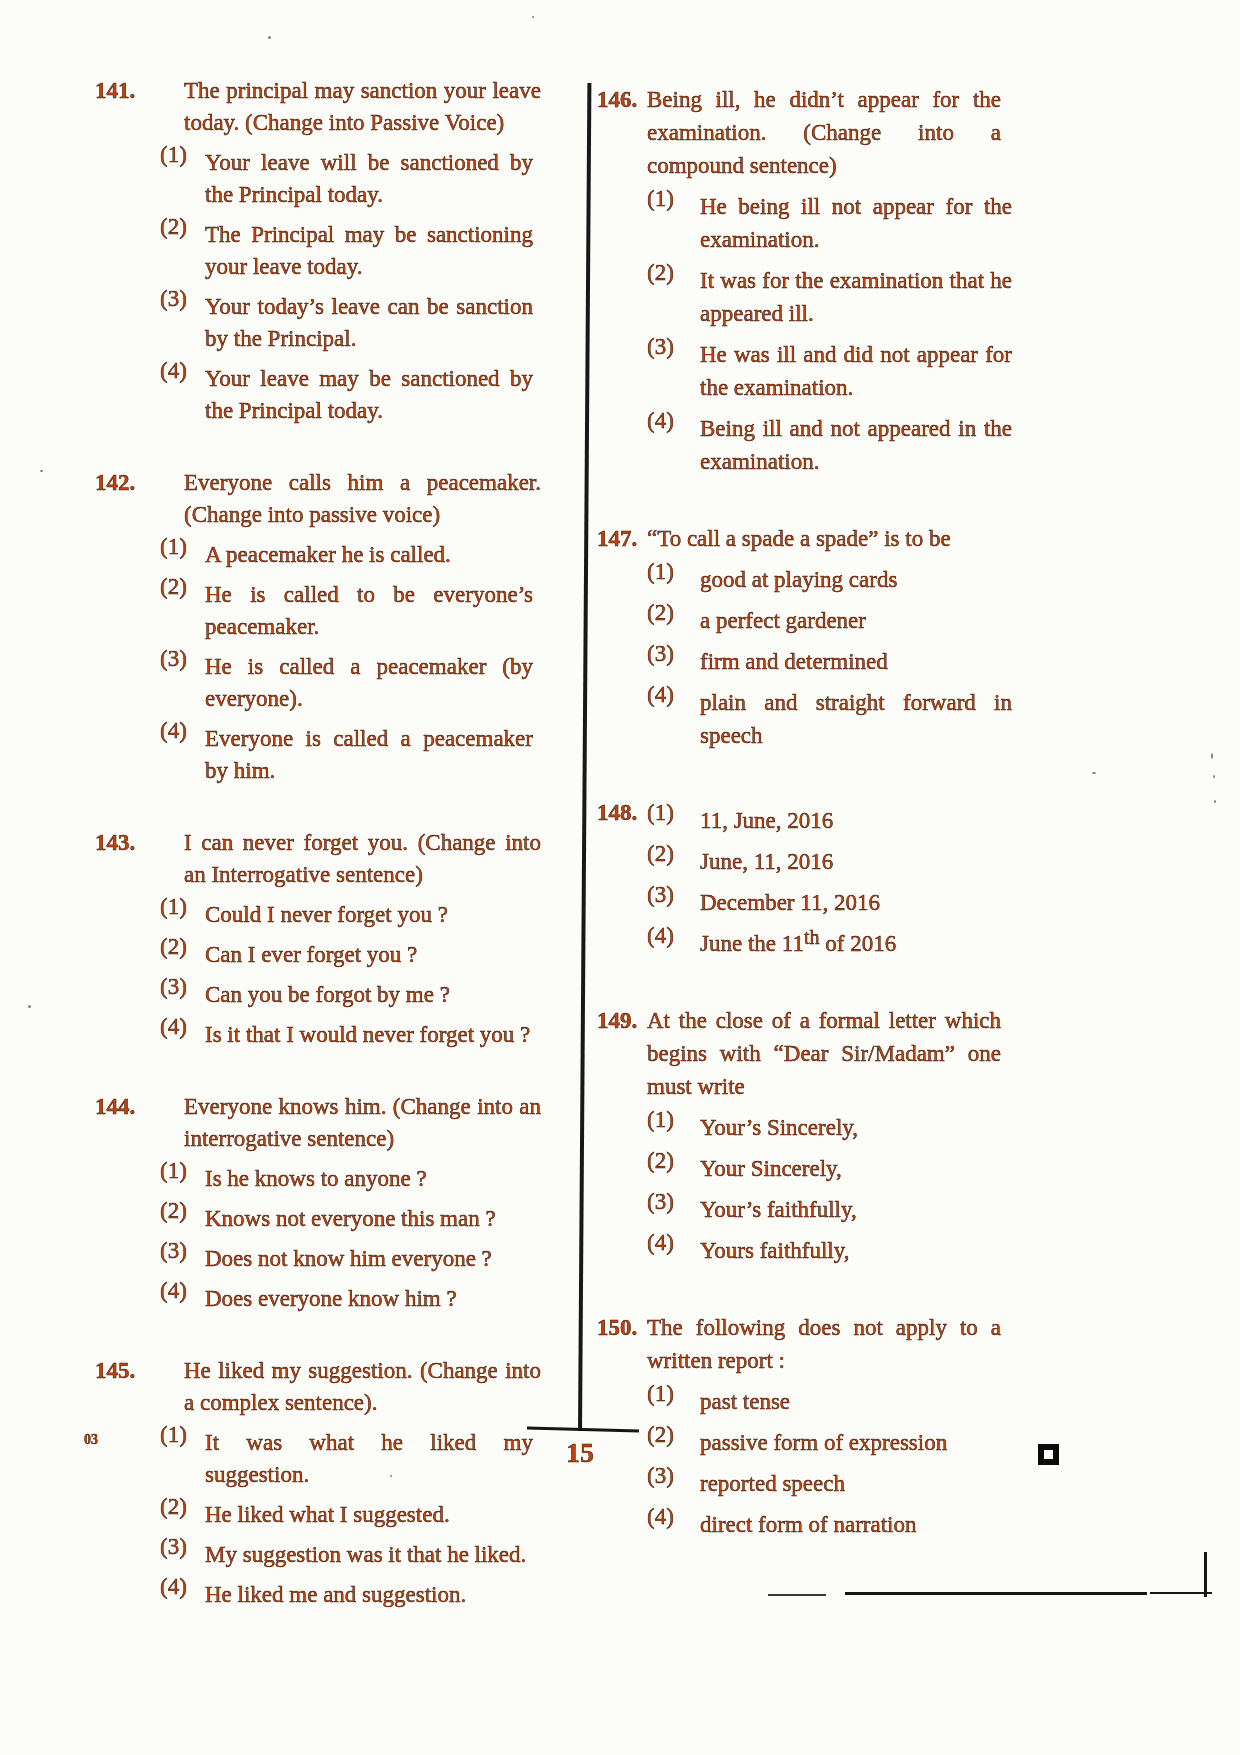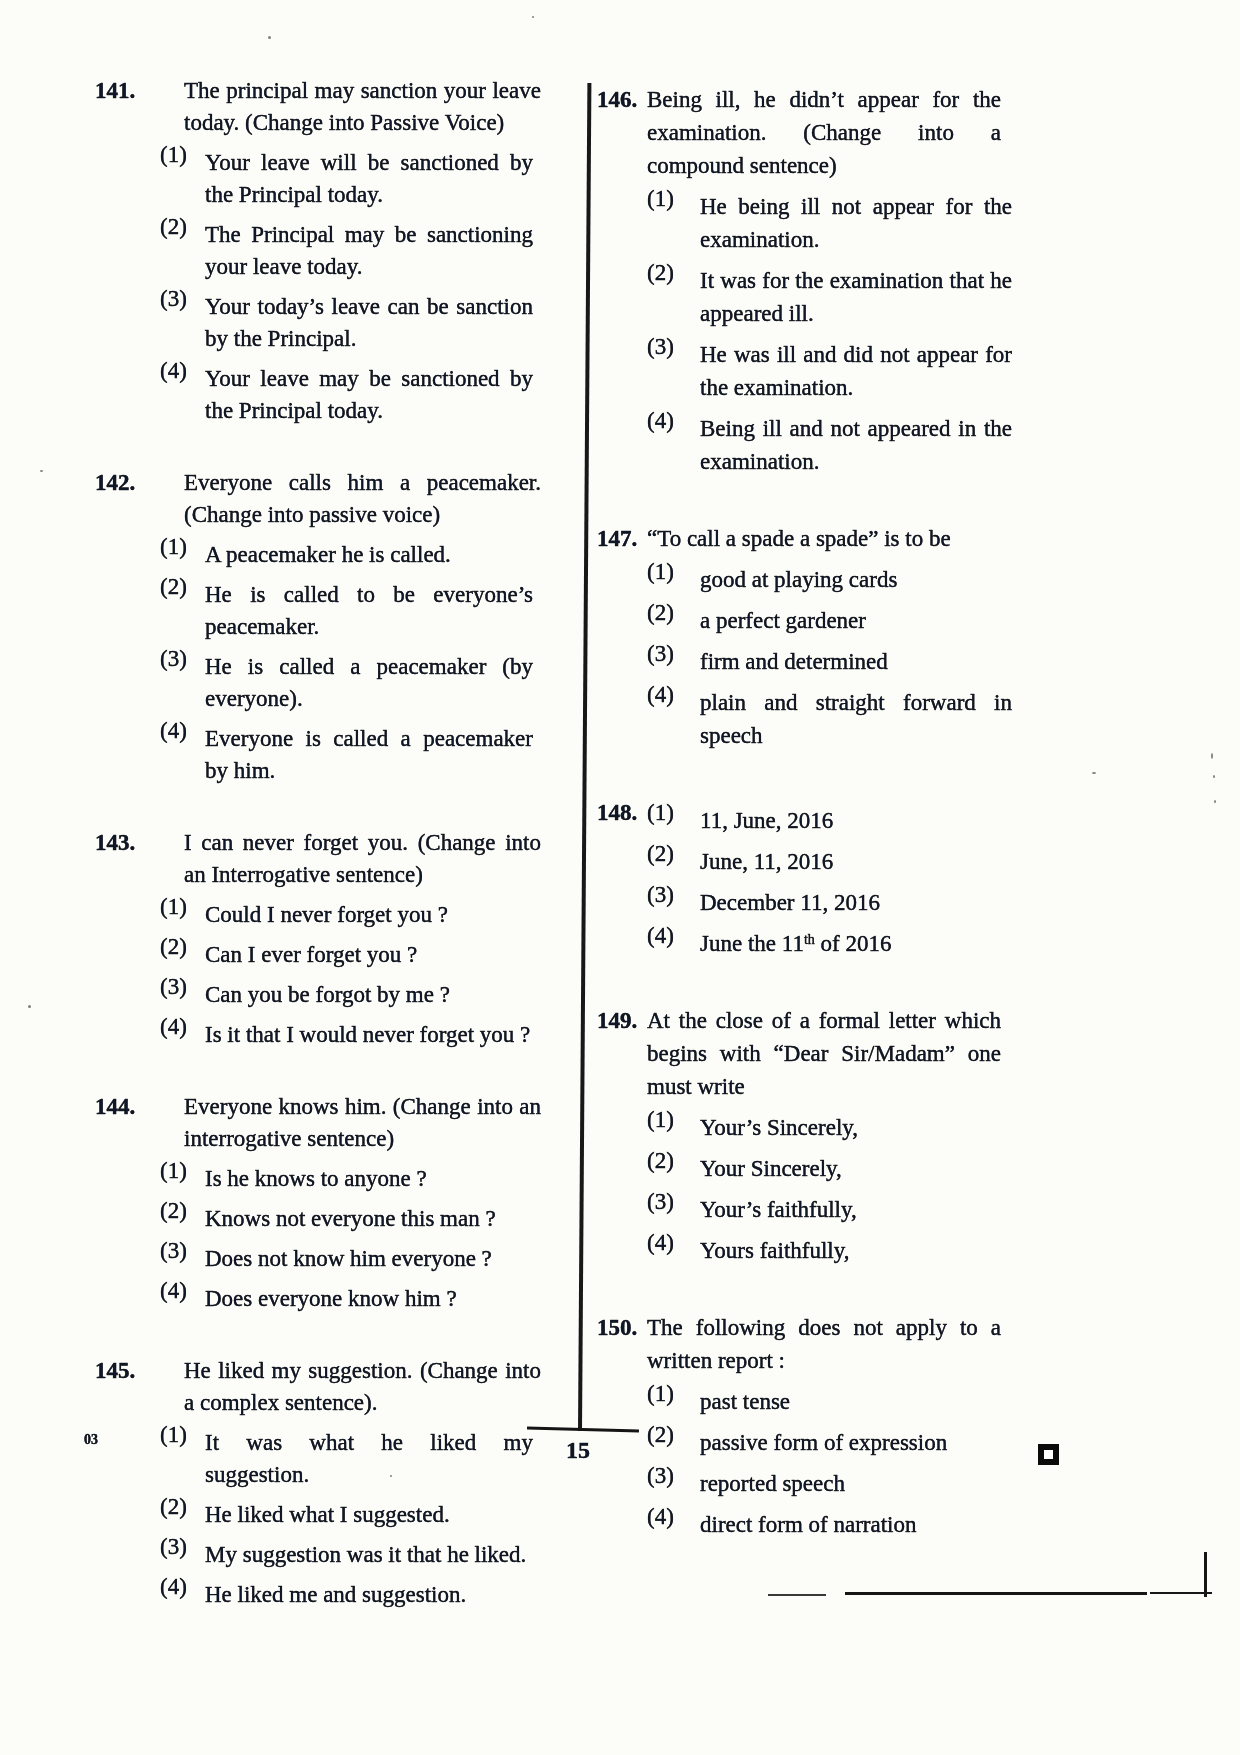--- a/index.html
+++ b/index.html
@@ -1,21 +1,21 @@
 <!DOCTYPE html>
 <html><head>
 <meta charset="utf-8">
 <style>
   html,body{margin:0;padding:0;background:#e8e8e8;}
   .page{
     position:relative;
     width:1240px;height:1755px;
     background:#fcfcf9;
     font-family:"Liberation Serif", serif;
-    color:#0f172a;
+    color:#c2410c;
     overflow:hidden;
     text-shadow:0 0 0.6px rgba(18,18,18,.75);
     -webkit-text-stroke:0.35px rgba(18,18,18,.85);
   }
   .col{position:absolute;top:75px;font-size:23px;}
   .col-left{left:95px;width:430px;line-height:32px;}
   .col-right{left:597px;width:414px;line-height:33px;padding-top:8px;}
   .q{display:flex;align-items:flex-start;}
   .col-left .q{margin-bottom:40px;}
   .col-right .q{margin-bottom:44px;}
@@ -26,27 +26,27 @@
   .stem{text-align:justify;}
   .col-left .stem{width:357px;margin-left:24px;}
   .col-right .stem{width:354px;}
   .opt{display:flex;align-items:flex-start;}
   .om{flex:0 0 auto;}
   .col-left .om{width:45px;}
   .col-right .om{width:53px;}
   .ot{text-align:justify;margin-top:8px;}
   .col-left .ot{width:328px;}
   .col-right .ot{width:312px;}
-  .sup{font-size:14px;vertical-align:7px;line-height:0;}
+  .sup{font-size:20px;vertical-align:7px;line-height:0;}
   .divider{
     position:absolute;left:578px;top:83px;width:3.5px;height:1348px;
     background:#181818;transform-origin:0 100%;transform:rotate(0.4deg);
   }
   .booklet{position:absolute;left:84px;top:1432px;font-size:14px;font-weight:700;}
-  .pageno{position:absolute;left:566px;top:1437px;font-size:24px;font-weight:700;}
+  .pageno{position:absolute;left:566px;top:1437px;font-size:28px;font-weight:700;}
   .pagerule{position:absolute;left:527px;top:1428px;width:112px;height:3px;background:#151515;transform:rotate(1.6deg);}
   .endsq{position:absolute;left:1038px;top:1444px;width:9px;height:9px;border:6px solid #0a0a0a;background:#fff;}
   .art{position:absolute;background:#161616;}
   .seg1{left:768px;top:1594px;width:58px;height:2px;opacity:.85;}
   .seg2{left:845px;top:1592px;width:302px;height:2.5px;}
   .seg3{left:1150px;top:1592px;width:62px;height:2px;}
   .stub{left:1204px;top:1552px;width:3px;height:45px;}
   .speck{position:absolute;background:rgba(25,25,25,.55);border-radius:50%;}
 </style>
 </head>

